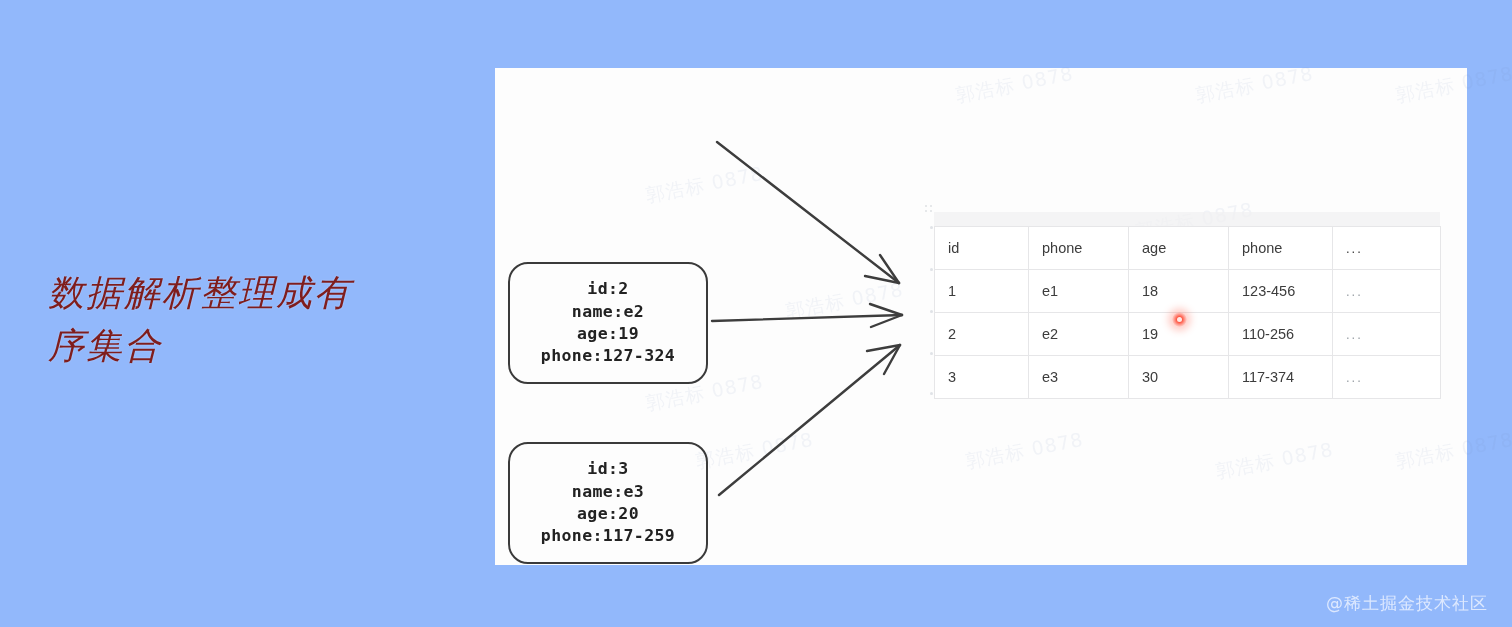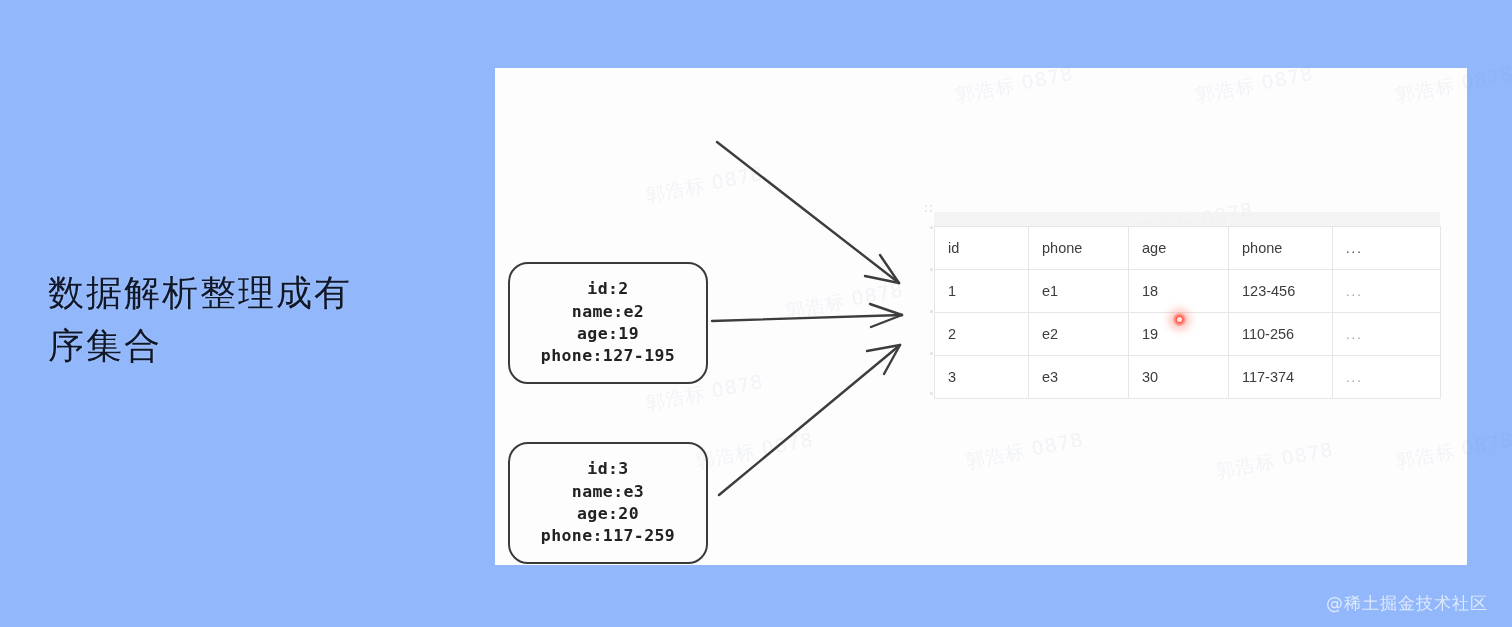--- a/index.html
+++ b/index.html
@@ -21,27 +21,28 @@
     background: #92b8fb;
     overflow: hidden;
   }
 
   
   #caption {
     position: absolute;
     left: 48px;
     top: 266px;
     width: 400px;
-    color: #0f172a;
+    color: #7f1d1d;
     font-size: 36px;
     line-height: 1.48;
     letter-spacing: 2px;
     font-weight: 400;
     text-shadow: 0 0 2px rgba(255,255,255,.35);
     white-space: pre-wrap;
+    font-style: italic;
   }
 
   
   #canvas-panel {
     position: absolute;
     left: 495px;
     top: 68px;
     width: 972px;
     height: 497px;
     background: #fdfdfd;
@@ -234,21 +235,21 @@
     <div class="wm" style="left:200px;  top:370px;">郭浩标 0878</div>
     <div class="wm" style="left:470px;  top:370px;">郭浩标 0878</div>
     <div class="wm" style="left:720px;  top:380px;">郭浩标 0878</div>
     <div class="wm" style="left:900px;  top:370px;">郭浩标 0878</div>
 
 
     <div id="box-2" class="record-box">
       <span class="line">id:2</span>
       <span class="line">name:e2</span>
       <span class="line">age:19</span>
-      <span class="line">phone:127-195</span>
+      <span class="line">phone:127-324</span>
     </div>
 
     <div id="box-3" class="record-box">
       <span class="line">id:3</span>
       <span class="line">name:e3</span>
       <span class="line">age:20</span>
       <span class="line">phone:117-259</span>
     </div>
 
     <svg id="arrow-layer" viewBox="0 0 972 497">

